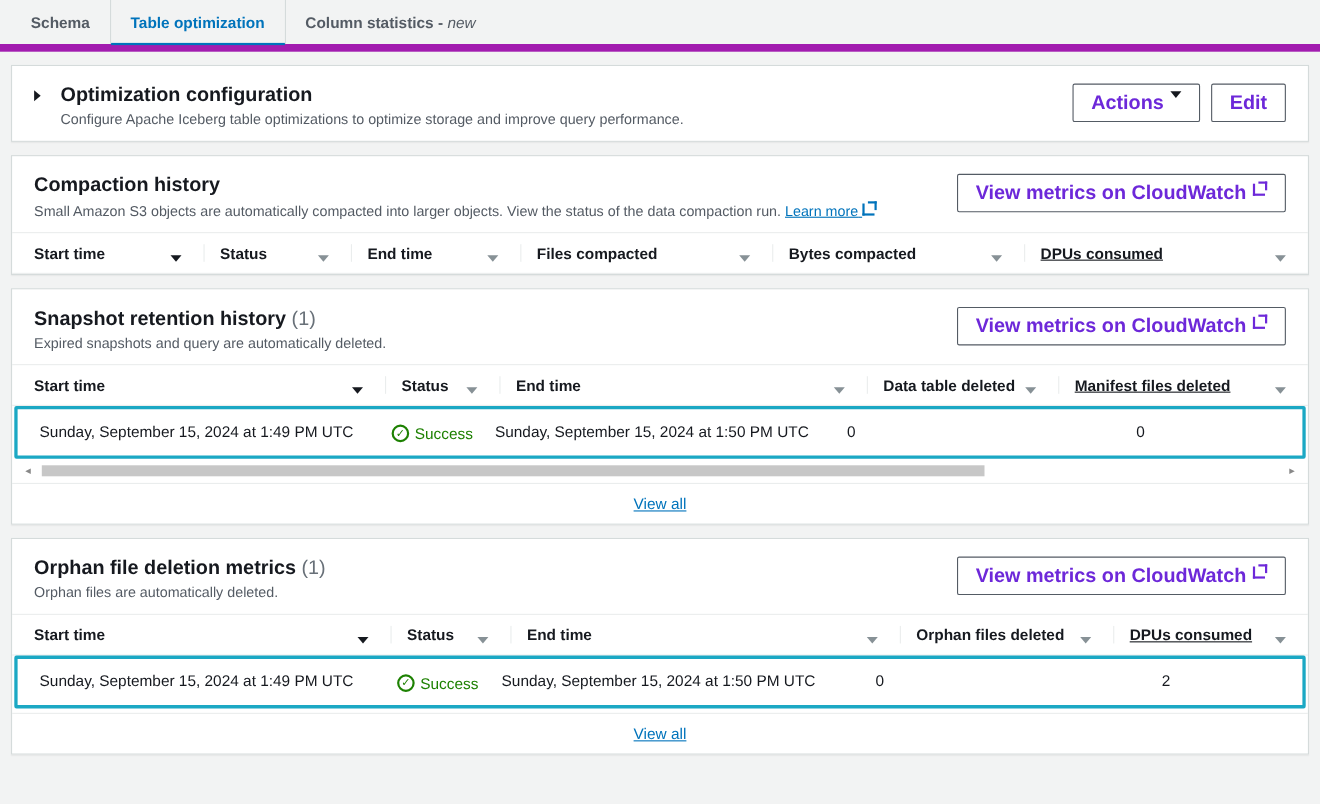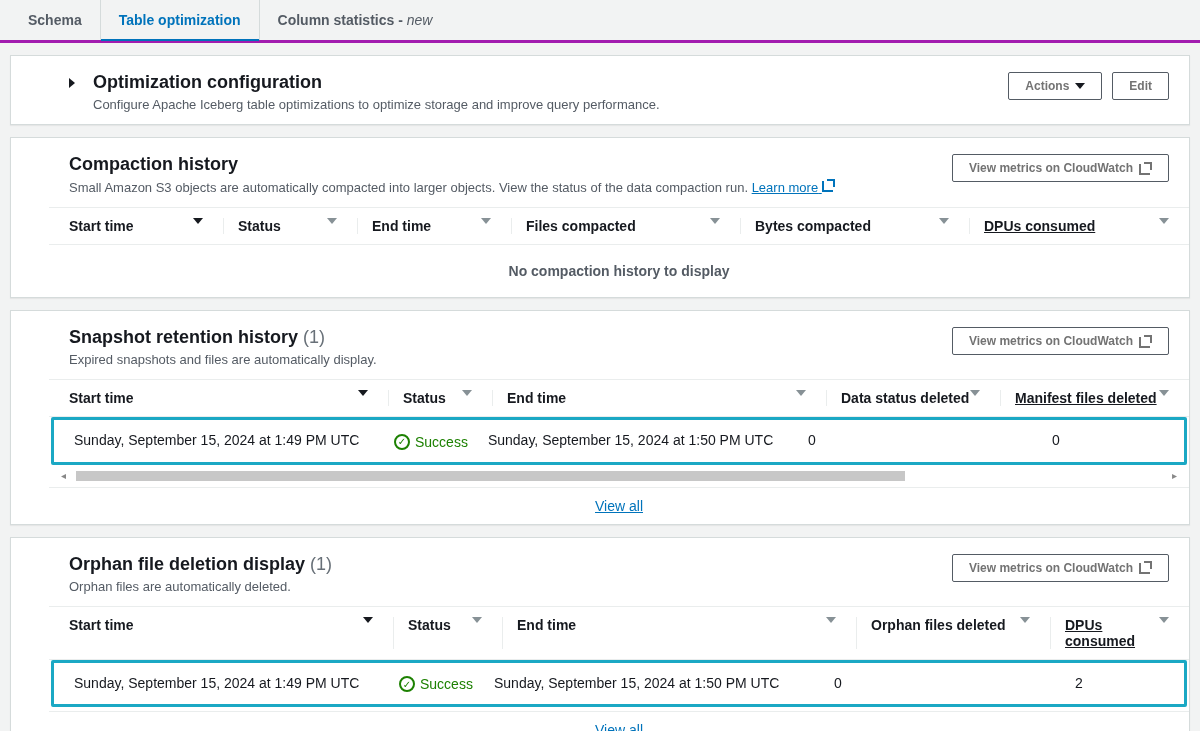--- a/index.html
+++ b/index.html
@@ -5,21 +5,21 @@
   * { box-sizing: border-box; margin: 0; padding: 0; }
   body {
     font-family: "Amazon Ember", "Helvetica Neue", Arial, sans-serif;
     background: #f2f3f3;
     color: #16191f;
     font-size: 14px;
     padding: 0;
   }
   .tabs {
     display: flex;
-    border-bottom: 3px solid #a21caf;
+    border-bottom: 7px solid #a21caf;
     padding: 0 10px;
     background: #f2f3f3;
   }
   .tab {
     padding: 12px 18px;
     font-weight: 700;
     color: #545b64;
     cursor: pointer;
     border-right: 1px solid #d5dbdb;
     position: relative;
@@ -36,21 +36,20 @@
     background: #0073bb;
   }
   .tab:last-child { border-right: none; }
   .tab-newbadge { font-style: italic; font-weight: 400; }
 
   .panel {
     background: #fff;
     border: 1px solid #d5dbdb;
     margin: 12px 10px;
     box-shadow: 0 1px 1px rgba(0,0,0,0.05);
-    padding-left: 38px;
   }
   .panel-header {
     display: flex;
     justify-content: space-between;
     align-items: flex-start;
     padding: 16px 20px 12px 20px;
   }
   .panel-title-row { display: flex; align-items: center; gap: 10px; }
   .panel-title {
     font-size: 18px;
@@ -61,26 +60,25 @@
   .panel-desc {
     color: #545b64;
     font-size: 13px;
     margin-top: 4px;
   }
   .btn {
     border: 1px solid #545b64;
     background: #fff;
     padding: 6px 16px;
     font-weight: 700;
-    font-size: 12px;
-    color: #737373;
+    font-size: 18px;
+    color: #6d28d9;
     border-radius: 2px;
     cursor: pointer;
     display: inline-flex;
-    align-items: center;
     gap: 6px;
   }
   .btn-group { display: flex; gap: 10px; align-items: center; }
   .link {
     color: #0073bb;
     text-decoration: underline;
     cursor: pointer;
   }
   .expand-arrow {
     display: inline-block;
@@ -106,21 +104,21 @@
   .table-head {
     display: flex;
     border-top: 1px solid #eaeded;
     border-bottom: 1px solid #eaeded;
     padding: 10px 20px;
   }
   .th {
     font-weight: 700;
     color: #16191f;
     display: flex;
-    align-items: flex-start;
+    align-items: flex-end;
     justify-content: space-between;
     padding-right: 20px;
     border-right: 1px solid #eaeded;
     margin-right: 14px;
   }
   .th:last-child { border-right: none; margin-right: 0; padding-right: 0; text-decoration: underline; }
   .table-empty {
     text-align: center;
     padding: 18px;
     color: #545b64;
@@ -254,52 +252,51 @@
       </div>
     <div class="th" style="flex:0 0 215px">
         <span>Bytes compacted</span>
         <span class="caret-outline"></span>
       </div>
     <div class="th" style="flex:1">
         <span>DPUs consumed</span>
         <span class="caret-outline"></span>
       </div>
   </div>
-  <div class="table-empty">No compaction history to display</div>
 </div>
 
 <div class="panel">
   <div class="panel-header">
     <div>
       <div class="panel-title">
         <span>Snapshot retention history</span>
         <span class="panel-count">(1)</span>
       </div>
-      <div class="panel-desc">Expired snapshots and files are automatically display.</div>
+      <div class="panel-desc">Expired snapshots and query are automatically deleted.</div>
     </div>
     <button class="btn">
       <span>View metrics on CloudWatch</span>
       <span class="ext-icon"></span>
     </button>
   </div>
   <div class="table-head">
     <div class="th" style="flex:0 0 320px">
         <span>Start time</span>
         <span class="caret-down"></span>
       </div>
     <div class="th" style="flex:0 0 90px">
         <span>Status</span>
         <span class="caret-outline"></span>
       </div>
     <div class="th" style="flex:0 0 320px">
         <span>End time</span>
         <span class="caret-outline"></span>
       </div>
     <div class="th" style="flex:0 0 160px">
-        <span>Data status deleted</span>
+        <span>Data table deleted</span>
         <span class="caret-outline"></span>
       </div>
     <div class="th" style="flex:1">
         <span>Manifest files deleted</span>
         <span class="caret-outline"></span>
       </div>
   </div>
   <div class="table-row">
     <div class="td" style="flex:0 0 320px">Sunday, September 15, 2024 at 1:49 PM UTC</div>
     <div class="td" style="flex:0 0 90px">
@@ -320,21 +317,21 @@
   </div>
   <div class="view-all">
     <a class="link">View all</a>
   </div>
 </div>
 
 <div class="panel">
   <div class="panel-header">
     <div>
       <div class="panel-title">
-        <span>Orphan file deletion display</span>
+        <span>Orphan file deletion metrics</span>
         <span class="panel-count">(1)</span>
       </div>
       <div class="panel-desc">Orphan files are automatically deleted.</div>
     </div>
     <button class="btn">
       <span>View metrics on CloudWatch</span>
       <span class="ext-icon"></span>
     </button>
   </div>
   <div class="table-head">

